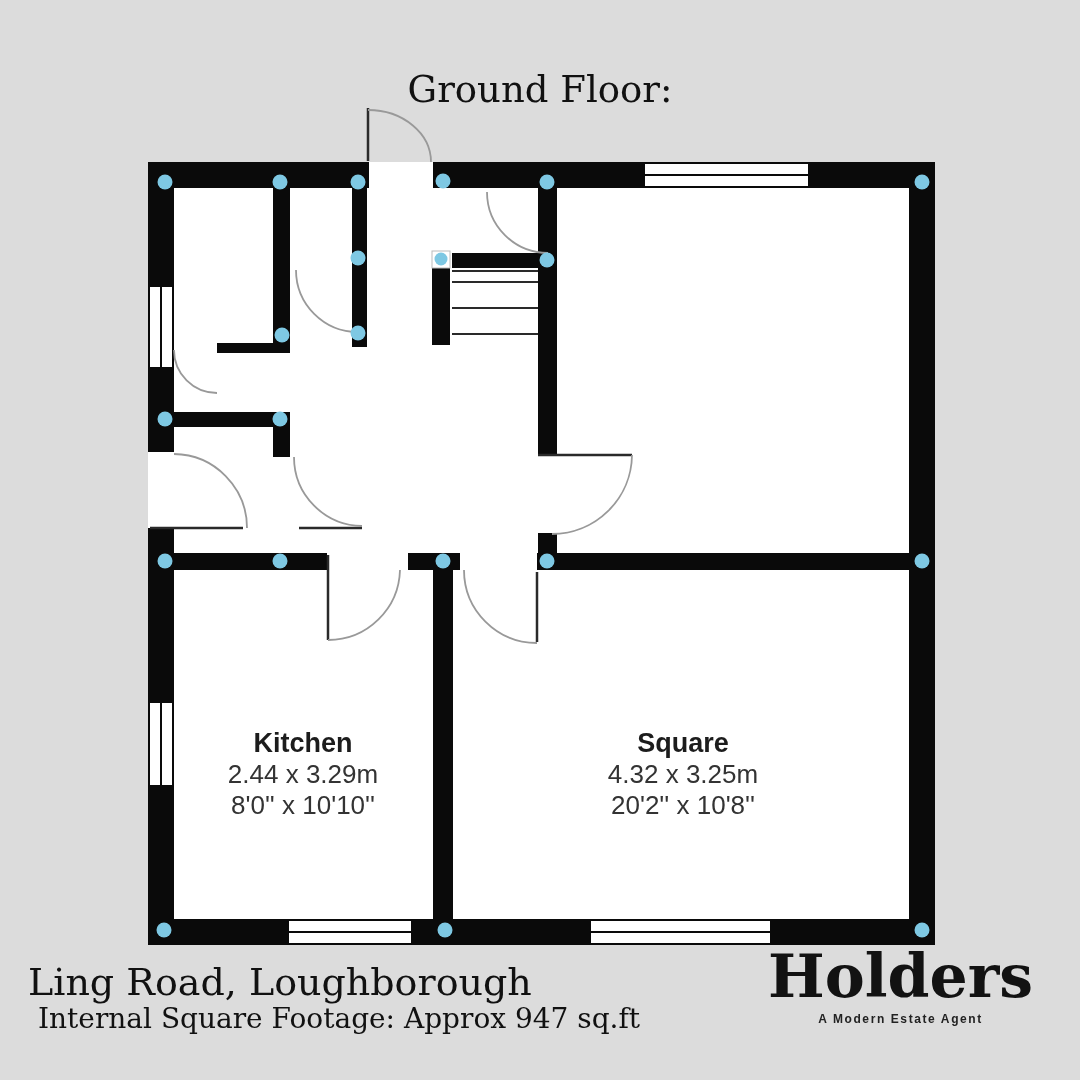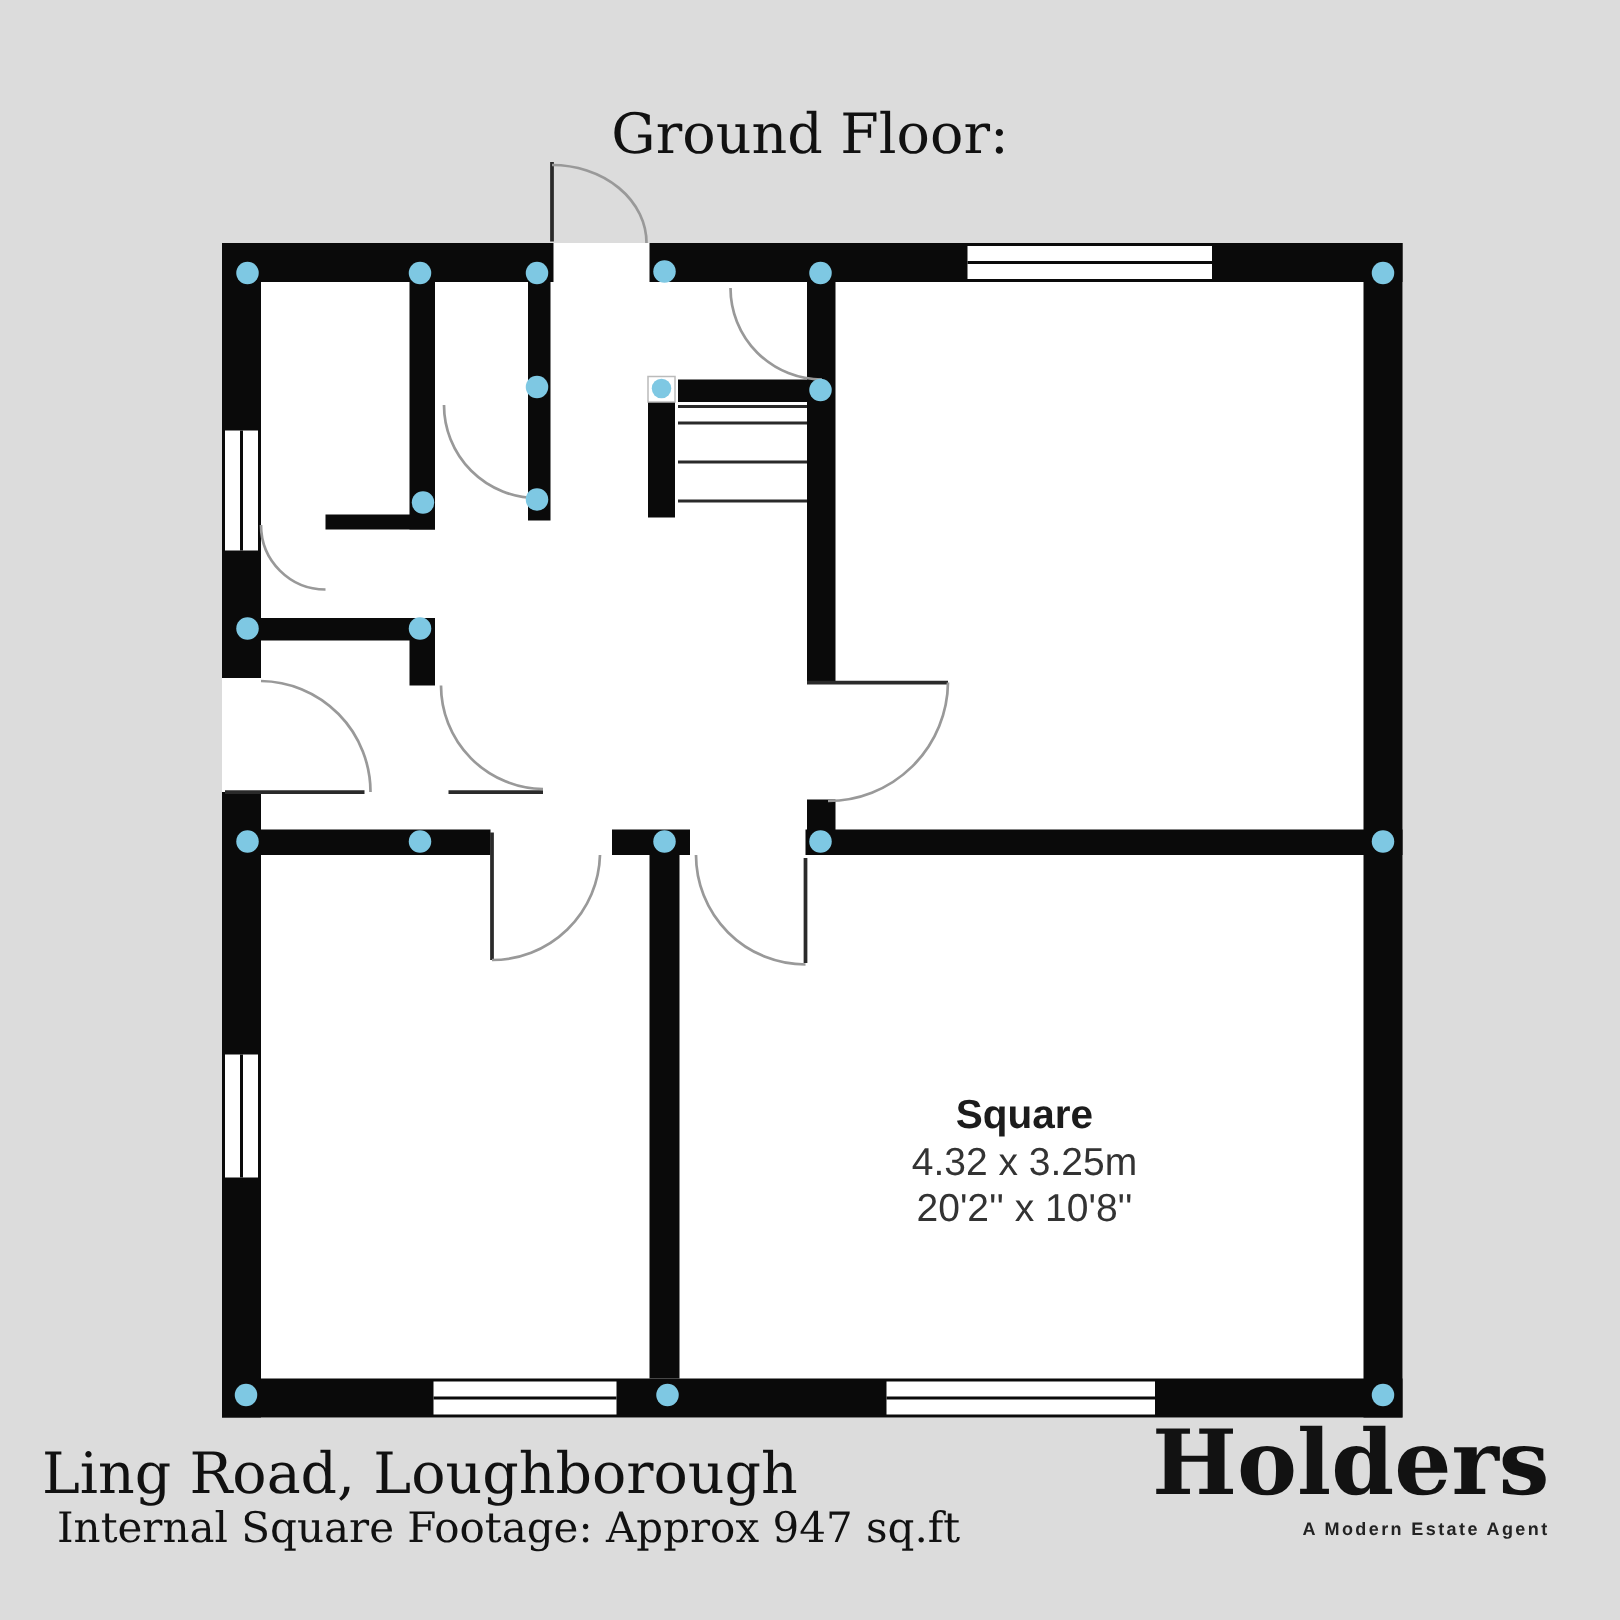--- a/index.html
+++ b/index.html
@@ -8,21 +8,21 @@
   .plan-svg{position:absolute;left:0;top:0;}
   .page-title{position:absolute;left:540px;top:68px;transform:translateX(-50%);
     font-family:"DejaVu Serif",serif;font-size:37px;color:#111;white-space:nowrap;}
   .room-label{position:absolute;transform:translateX(-50%);text-align:center;white-space:nowrap;}
   .room-name{font-size:27px;font-weight:bold;color:#1c1c1c;line-height:32px;}
   .room-dim{font-size:26px;color:#333;line-height:31px;}
   .footer-address{position:absolute;left:28px;top:960px;
     font-family:"DejaVu Serif",serif;font-size:38px;color:#111;white-space:nowrap;text-align:center;}
   .footer-sqft{position:absolute;left:38px;top:1002px;
     font-family:"DejaVu Serif",serif;font-size:28px;color:#111;white-space:nowrap;}
-  .brand{position:absolute;left:768px;top:944px;text-align:right;}
+  .brand{position:absolute;left:768px;top:944px;text-align:center;}
   .brand-name{font-family:"DejaVu Serif",serif;font-weight:bold;font-size:60px;
     color:#121212;line-height:64px;letter-spacing:0px;}
   .brand-tagline{font-size:12px;font-weight:bold;color:#222;letter-spacing:1.6px;margin-top:4px;}
 </style>
 </head>
 <body>
 
 <div class="canvas">
 
   <svg class="plan-svg" width="1080" height="1080" viewBox="0 0 1080 1080">
@@ -119,20 +119,25 @@
       <circle cx="922" cy="561" r="7.5"></circle>
       <circle cx="164" cy="930" r="7.5"></circle>
       <circle cx="445" cy="930" r="7.5"></circle>
       <circle cx="922" cy="930" r="7.5"></circle>
     </g>
   </svg>
 
   <div class="page-title">Ground Floor:</div>
 
 
+  <div class="room-label" style="left:303px;top:727px;">
+    <div class="room-name">Kitchen</div>
+    <div class="room-dim">2.44 x 3.29m</div>
+    <div class="room-dim">8'0'' x 10'10''</div>
+  </div>
 
   <div class="room-label" style="left:683px;top:727px;">
     <div class="room-name">Square</div>
     <div class="room-dim">4.32 x 3.25m</div>
     <div class="room-dim">20'2'' x 10'8''</div>
   </div>
 
   <div class="footer-address">Ling Road, Loughborough</div>
   <div class="footer-sqft">Internal Square Footage: Approx 947 sq.ft</div>
 

